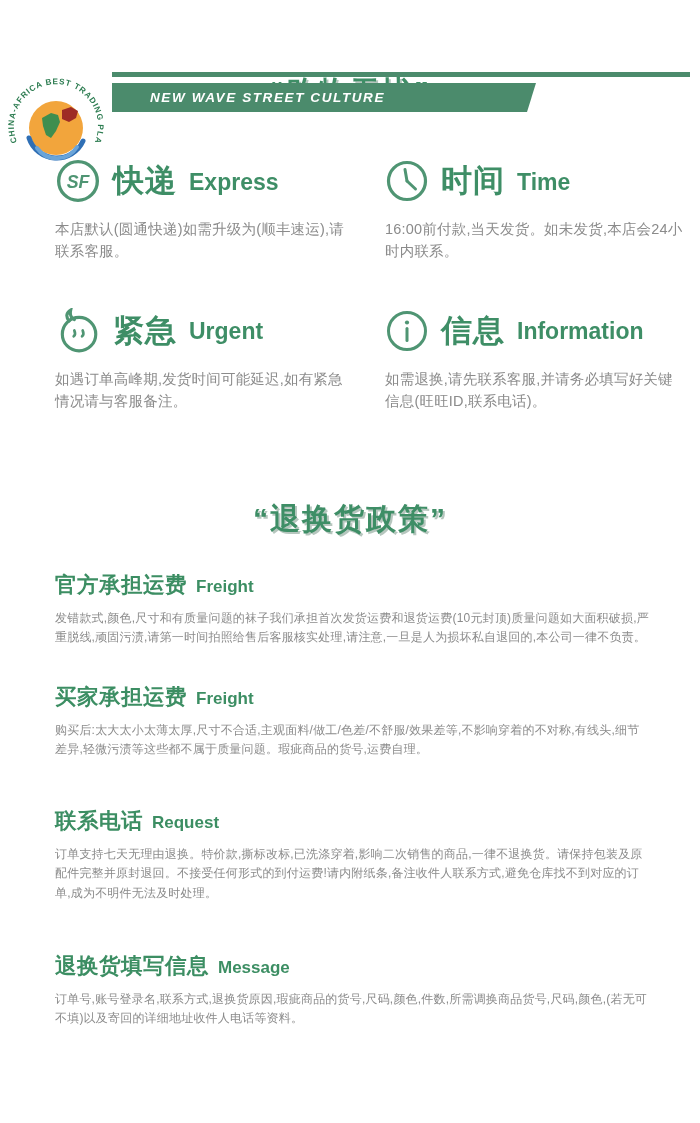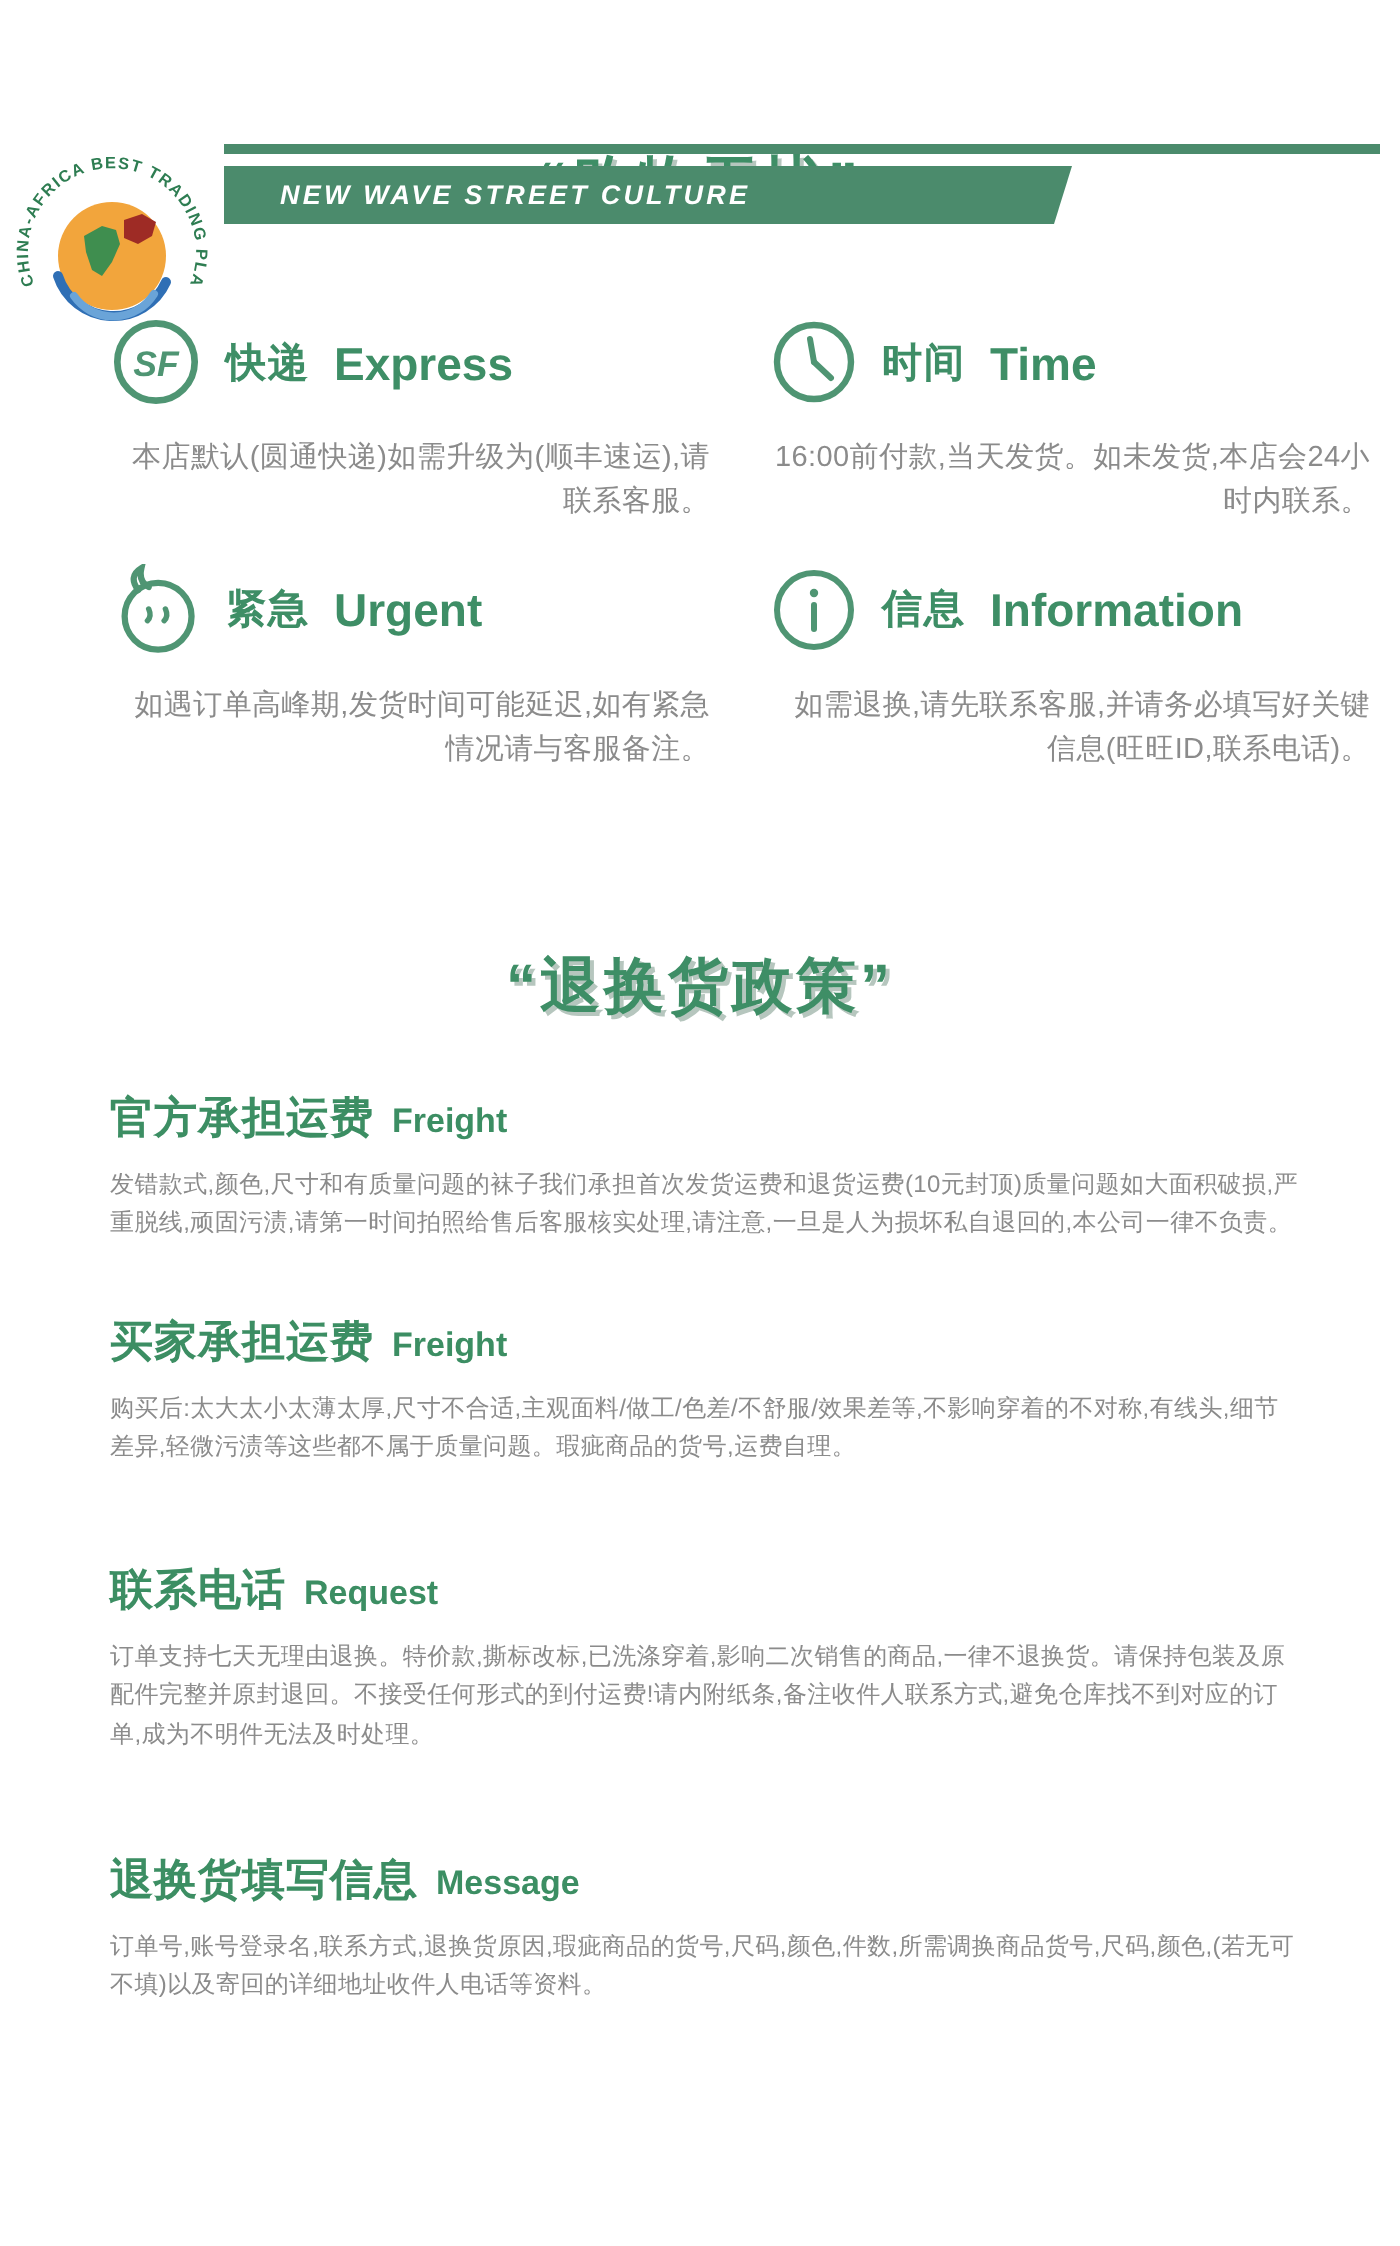--- a/index.html
+++ b/index.html
@@ -32,21 +32,21 @@
     background: #4b8b6c;
     clip-path: polygon(0 0, 100% 0, calc(100% - 9px) 100%, 0 100%);
     display: flex; align-items: center;
   }
   .banner-text {
     color: #ffffff;
     font-style: italic;
     font-weight: bold;
     font-size: 13.5px;
     letter-spacing: 1.6px;
-    padding-left: 28px;
+    padding-left: 38px;
     white-space: nowrap;
   }
 
   
   .big-title {
     text-align: center;
     color: #3e8e66;
     font-weight: bold;
     font-size: 30px;
     letter-spacing: 2px;
@@ -54,34 +54,33 @@
   }
   .title-1 { margin-top: 72px; }
   .title-2 { margin-top: 86px; }
 
   
   .features {
     margin: 44px 0 0 55px;
     width: 620px;
     display: grid;
     grid-template-columns: 330px 290px;
-    row-gap: 18px;
-    text-align: right;
+    row-gap: 44px;
   }
   .feature { }
   .feature-head {
     display: flex;
     align-items: center;
     gap: 12px;
     height: 48px;
   }
   .feature-icon { flex: 0 0 auto; display: block; }
   .feature-zh {
     color: #3e8e66;
-    font-size: 20px;
+    font-size: 31px;
     font-weight: bold;
     letter-spacing: 1px;
   }
   .feature-en {
     color: #3e8e66;
     font-size: 23px;
     font-weight: 600;
     position: relative;
     top: 1px;
   }

